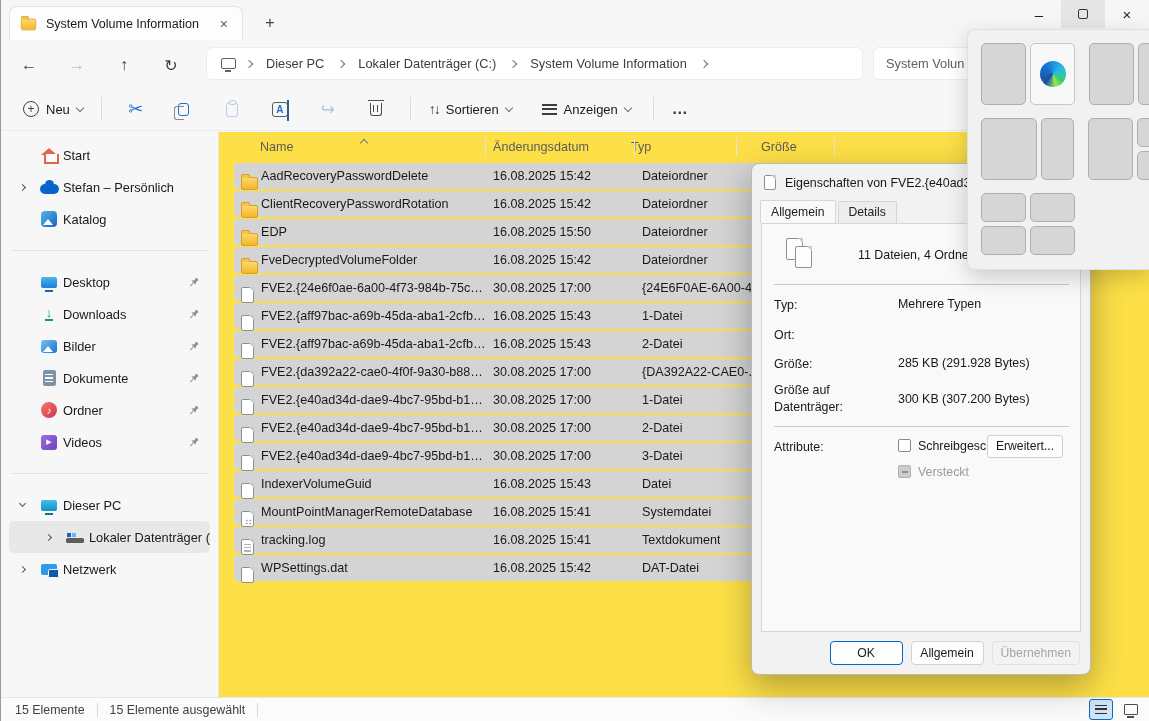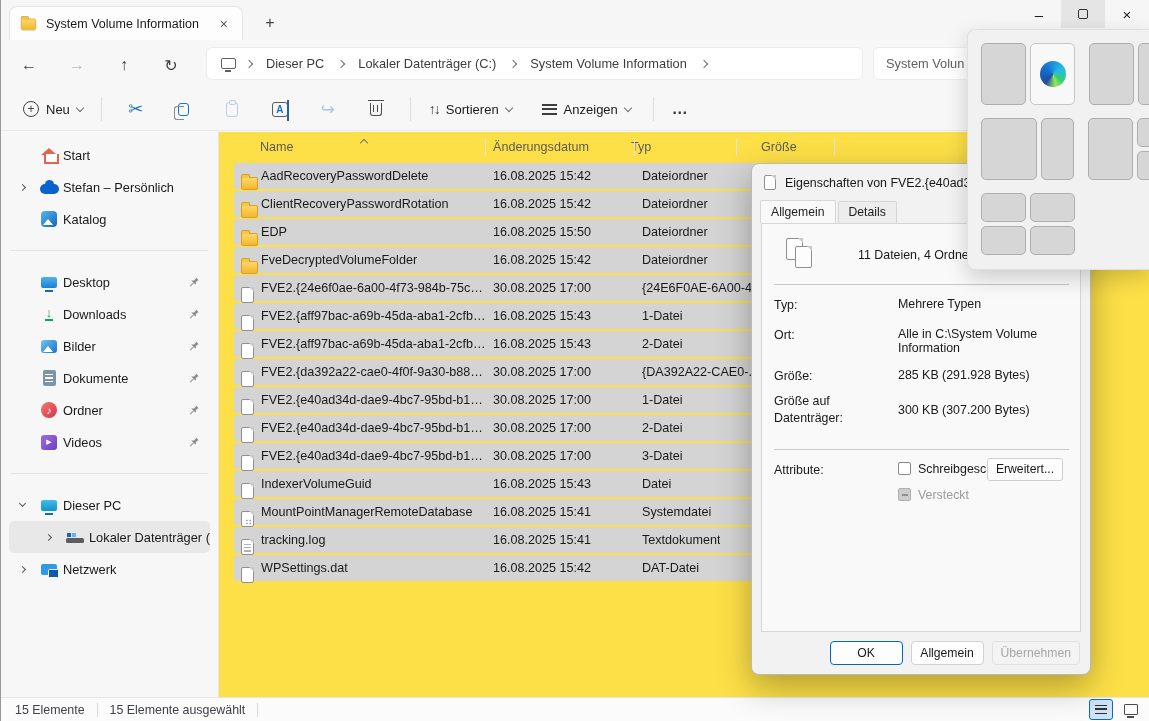--- a/index.html
+++ b/index.html
@@ -579,27 +579,26 @@
       <span class="d-summary-text">11 Dateien, 4 Ordner</span>
     </div>
     <div class="d-hr"></div>
 
     <div class="d-grid">
       <span class="d-label">Typ:</span>
       <span class="d-value">Mehrere Typen</span>
     </div>
     <div class="d-grid">
       <span class="d-label">Ort:</span>
-      <span class="d-value">Alle in C:\System Volume Information</span>
     </div>
     <div class="d-grid" style="margin-bottom:9px">
       <span class="d-label">Größe:</span>
       <span class="d-value">285 KB (291.928 Bytes)</span>
     </div>
-    <div class="d-grid" style="margin-bottom:22px">
+    <div class="d-grid" style="margin-bottom:10px">
       <span class="d-label">Größe auf Datenträger:</span>
       <span class="d-value" style="align-self:center">300 KB (307.200 Bytes)</span>
     </div>
 
     <div class="d-hr"></div>
 
     <div class="d-grid">
       <span class="d-label">Attribute:</span>
       <div class="attr-right">
         <div class="cbrow">

